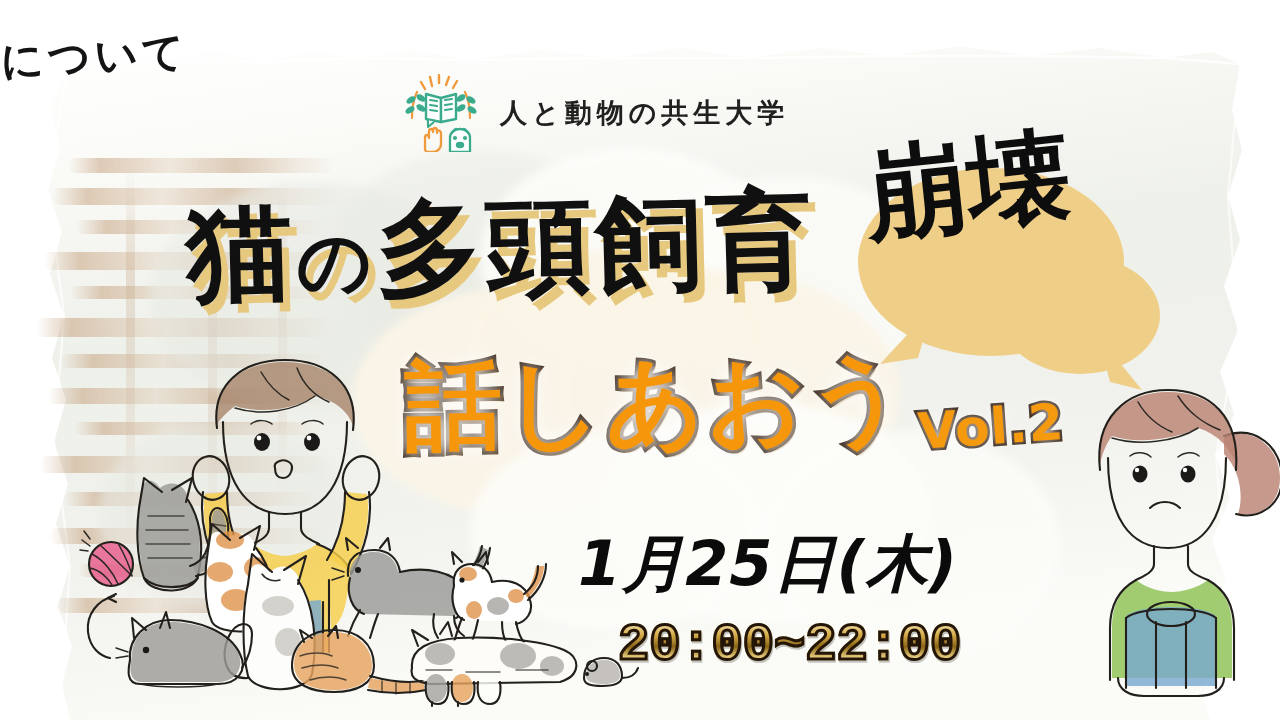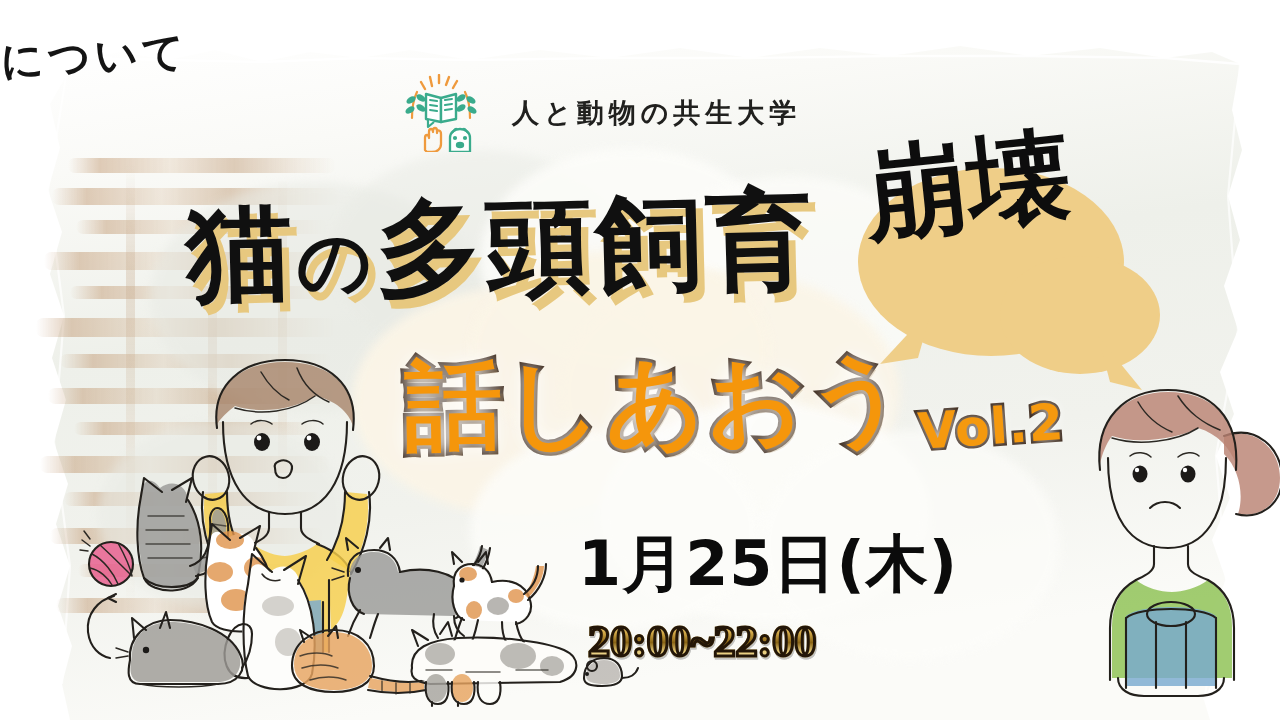--- a/index.html
+++ b/index.html
@@ -43,21 +43,20 @@
   
   #brand{
     position:absolute;left:398px;top:74px;
     display:flex;align-items:center;gap:16px;
   }
   #brand .logo{width:86px;height:78px;display:block;}
   #brand .brandname{
     font-family:"DejaVu Sans","Liberation Sans",sans-serif;
     font-size:27px;font-weight:600;color:#20201e;letter-spacing:5px;
     white-space:nowrap;
-    margin-left:12px;
   }
 
   
   .brushline{
     position:absolute;white-space:nowrap;
     font-family:"DejaVu Serif","Liberation Serif",serif;
     font-weight:700;color:#101010;
   }
   #title-main{
     left:186px;top:176px;font-size:106px;letter-spacing:4px;
@@ -100,34 +99,36 @@
     text-shadow:0 0 12px rgba(255,255,255,.9);
     transform:rotate(-4deg);
   }
 
   
   #date{
     position:absolute;left:578px;top:522px;
     font-family:"DejaVu Sans","Liberation Sans",sans-serif;
     font-weight:700;font-size:62px;color:#0b0b0b;letter-spacing:1px;
     white-space:nowrap;
+    font-style:italic;
   }
   #timeline{
     position:absolute;left:588px;top:616px;
     display:flex;align-items:baseline;gap:16px;white-space:nowrap;
   }
   #time{
-    font-family:Liberation Serif, serif;
-    font-weight:900;font-size:44px;letter-spacing:0px;
+    font-family:Liberation Mono, monospace;
+    font-weight:900;font-size:52px;letter-spacing:0px;
     background:linear-gradient(180deg,#fdf3cf 4%,#d6ac4a 32%,#8a6516 52%,#e8cd7c 70%,#fbf0c4 100%);
     -webkit-background-clip:text;background-clip:text;
     color:transparent;
     -webkit-text-stroke:3px #231608;
     paint-order:stroke fill;
     filter:drop-shadow(1px 2px 0 rgba(0,0,0,.22));
+    margin-left:30px;
   }
   #platform{
     font-family:"DejaVu Sans","Liberation Sans",sans-serif;
     font-weight:700;font-size:43px;color:#0a0a0a;letter-spacing:0px;
   }
 
   svg.art{position:absolute;overflow:visible;}
   .ink{fill:none;stroke:#23201c;stroke-width:2.1;stroke-linecap:round;stroke-linejoin:round;}
   .ink-thin{fill:none;stroke:#2b2823;stroke-width:1.5;stroke-linecap:round;stroke-linejoin:round;}
   .wc{opacity:.82;}

